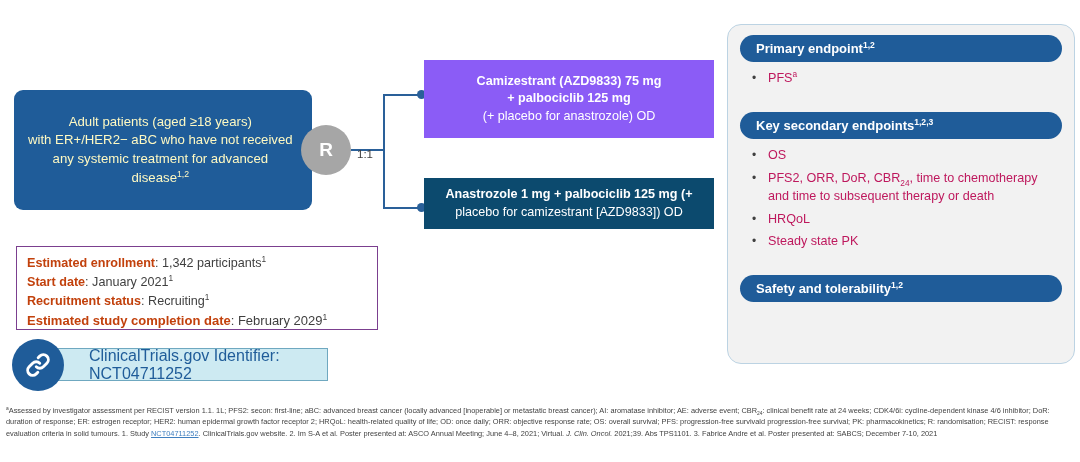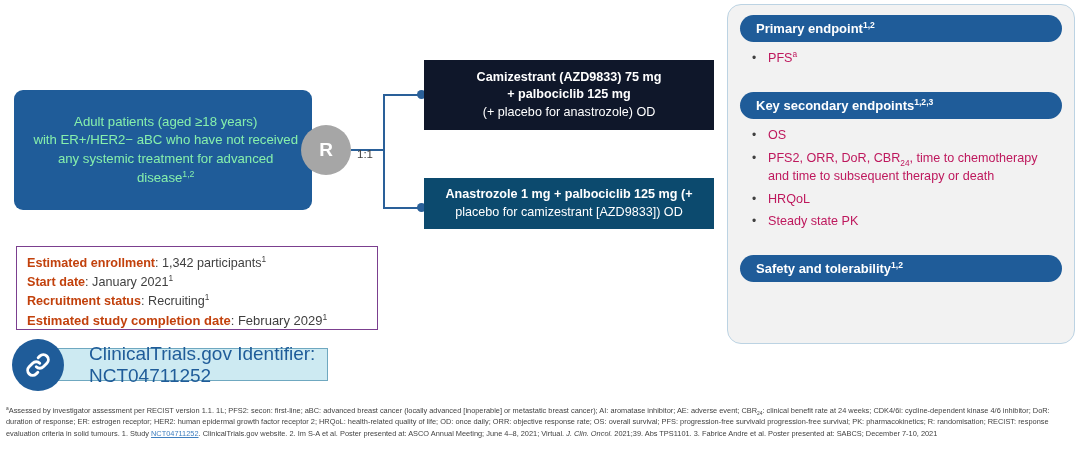--- a/index.html
+++ b/index.html
@@ -22,24 +22,24 @@
 
   
   .population-box {
     position: absolute;
     left: 14px;
     top: 90px;
     width: 298px;
     height: 120px;
     background: #1f5c99;
     border-radius: 9px;
-    color: #86efac;
-    display: flex;
-    align-items: center;
-    justify-content: flex-end;
+    color: #fef9c3;
+    display: flex;
+    align-items: center;
+    justify-content: flex-start;
     text-align: center;
     padding: 8px 14px;
     box-sizing: border-box;
     line-height: 1.42;
     font-size: 13.2px;
   }
 
   
   .rand-circle {
     position: absolute;
@@ -94,22 +94,22 @@
     flex-direction: column;
     align-items: center;
     justify-content: center;
     box-sizing: border-box;
     padding: 6px 10px;
     line-height: 1.4;
     font-size: 12.6px;
   }
   .arm-experimental {
     top: 60px;
-    height: 70px;
-    background: #0f172a;
+    height: 78px;
+    background: #8b5cf6;
     text-align: center;
   }
   .arm-comparator {
     top: 178px;
     height: 51px;
     background: #0c4a6e;
   }
   .arm .bold-line { font-weight: bold; }
 
   
@@ -142,42 +142,42 @@
     left: 40px;
     top: 348px;
     width: 288px;
     height: 33px;
     background: #cdeaf2;
     border: 1px solid #6fa8c0;
     box-sizing: border-box;
     display: flex;
     align-items: center;
     padding-left: 48px;
-    font-size: 19px;
+    font-size: 16px;
     color: #1f5c99;
   }
   .link-badge {
     position: absolute;
     left: 12px;
     top: 339px;
     width: 52px;
     height: 52px;
     border-radius: 50%;
     background: #1f5c99;
     display: flex;
     align-items: center;
     justify-content: center;
   }
   .link-badge svg { display: block; }
 
   
   .endpoints-panel {
     position: absolute;
     left: 727px;
-    top: 4px;
+    top: 24px;
     width: 348px;
     height: 340px;
     background: #f2f2f2;
     border: 1px solid #bcd3e3;
     border-radius: 14px;
     box-sizing: border-box;
     padding: 10px 12px;
   }
   .endpoint-header {
     background: #1f5c99;

